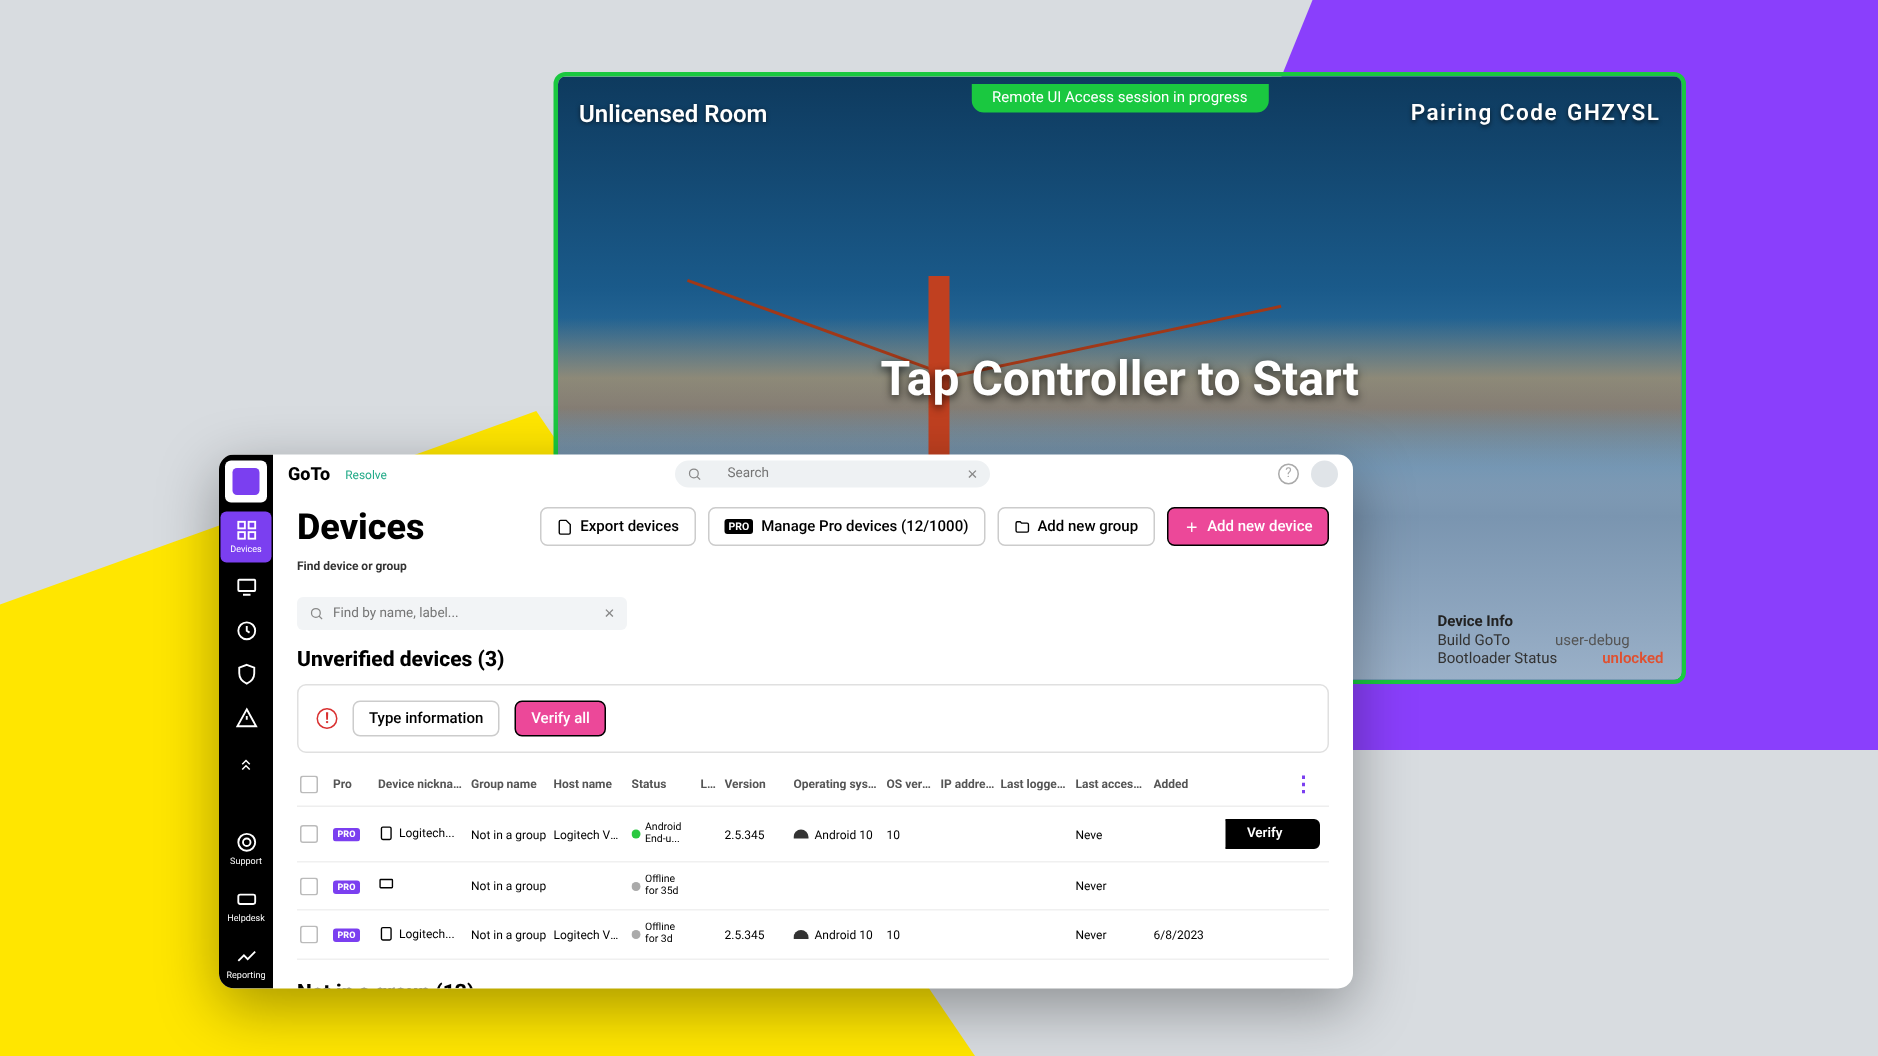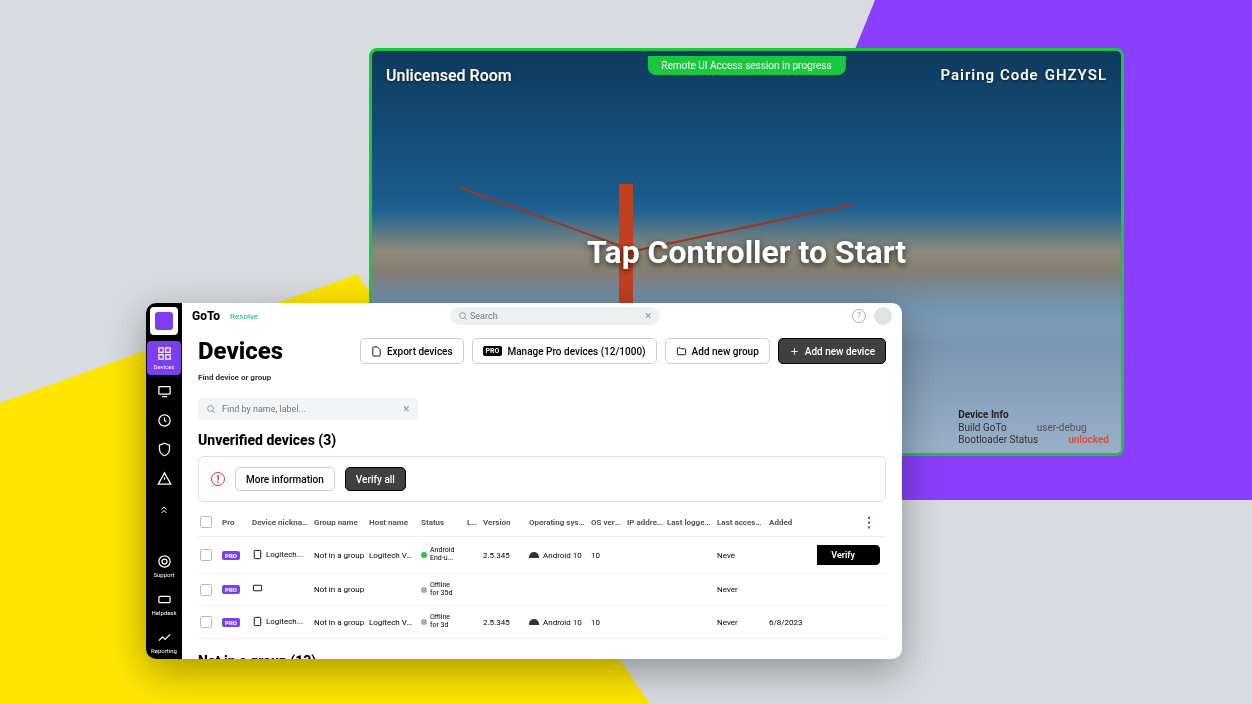--- a/index.html
+++ b/index.html
@@ -35,33 +35,33 @@
 .sidebar-item svg{width:15px;height:15px}
 .sidebar-item span{margin-top:2px}
 .sidebar-spacer{flex:1}
 .sidebar-chevron{padding:6px 0}
 
 .main{flex:1;display:flex;flex-direction:column;min-width:0}
 .topbar{height:26px;display:flex;align-items:center;padding:0 10px;gap:8px}
 .brand{font-size:12px;font-weight:800}
 .brand-sub{font-size:8px;color:#2a8;margin-left:2px}
 .search-wrap{flex:1;display:flex;justify-content:center}
-.search-box{width:210px;height:18px;background:#eef1f3;border-radius:9px;display:flex;align-items:center;padding:0 8px;gap:2px;font-size:9px;color:#888}
+.search-box{width:210px;height:18px;background:#eef1f3;border-radius:9px;display:flex;align-items:center;padding:0 8px;gap:17px;font-size:9px;color:#888}
 .search-box input{border:0;background:transparent;flex:1;outline:0;font-size:9px}
 .search-close{cursor:pointer;color:#888}
 .topbar-icons{display:flex;align-items:center;gap:8px}
 .avatar{width:18px;height:18px;border-radius:50%;background:#e0e4e8}
 .help-ic{width:14px;height:14px;border:1.5px solid #aaa;border-radius:50%;display:flex;align-items:center;justify-content:center;font-size:9px;color:#aaa}
 
 .content{flex:1;padding:0 16px 10px;overflow:hidden}
 .page-head{display:flex;align-items:center;justify-content:space-between;padding:8px 0}
 .page-title{font-size:24px;font-weight:800}
 .actions{display:flex;gap:8px}
 .btn{height:26px;padding:0 10px;border:1px solid #ccc;border-radius:5px;background:#fff;font-size:10px;font-weight:500;display:flex;align-items:center;gap:5px;cursor:pointer;white-space:nowrap}
-.btn.dark{background:#404040;color:#fff;border-color:#000}
+.btn.dark{background:#ec4899;color:#fff;border-color:#000}
 .btn svg{width:11px;height:11px}
 .pro-badge{background:#000;color:#fff;font-size:7px;font-weight:700;padding:1px 3px;border-radius:2px}
 
 .hint{font-size:8px;font-weight:700;color:#333;margin-bottom:16px}
 .filter-box{width:220px;height:22px;background:#f2f4f6;border-radius:4px;display:flex;align-items:center;padding:0 8px;gap:6px;font-size:9px;color:#888;margin-bottom:12px}
 .filter-box input{border:0;background:transparent;flex:1;outline:0;font-size:9px}
 
 .section-title{font-size:14px;font-weight:800;margin-bottom:8px}
 
 .alert{border:1px solid #e0e0e0;border-radius:6px;padding:10px 12px;display:flex;align-items:center;gap:10px;margin-bottom:6px}
@@ -255,21 +255,21 @@
             <line x1="21" y1="21" x2="16" y2="16"></line>
           </svg>
         <input placeholder="Find by name, label..." style="">
         <span class="search-close">✕</span>
       </div>
 
       <div class="section-title">Unverified devices (3)</div>
 
       <div class="alert">
         <div class="alert-icon">!</div>
-        <button class="btn">More information</button>
+        <button class="btn">Type information</button>
         <button class="btn dark">Verify all</button>
       </div>
 
       <div class="table">
         <div class="thead">
           <div class="cell c-chk">
               <div class="chk"></div>
             </div>
           <div class="cell c-pro">Pro</div>
           <div class="cell c-nick">Device nickname</div>

